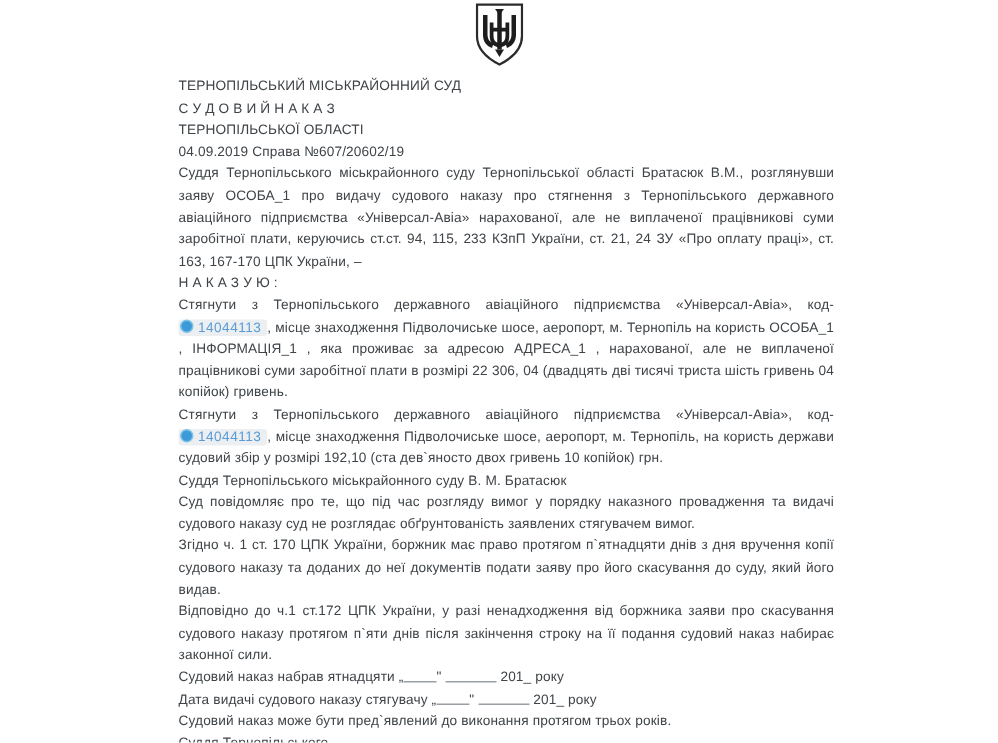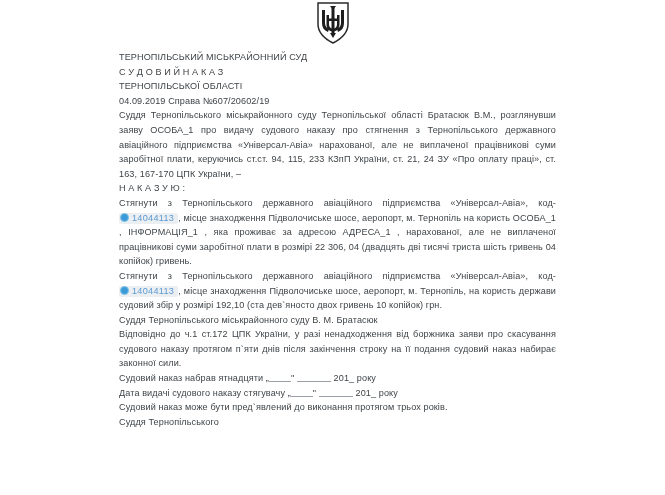--- a/index.html
+++ b/index.html
@@ -152,20 +152,22 @@
     <p class="para">Суддя Тернопільського міськрайонного суду Тернопільської області Братасюк В.М., розглянувши заяву ОСОБА_1 про видачу судового наказу про стягнення з Тернопільського державного авіаційного підприємства «Універсал-Авіа» нарахованої, але не виплаченої працівникові суми заробітної плати, керуючись ст.ст. 94, 115, 233 КЗпП України, ст. 21, 24 ЗУ «Про оплату праці», ст. 163, 167-170 ЦПК України, –</p>
 
     <div class="heading">Н А К А З У Ю :</div>
 
     <p class="para"><span>Стягнути з Тернопільського державного авіаційного підприємства «Універсал-Авіа», код-</span><span class="code-chip"><span class="dot-icon"></span><span class="code-num">14044113</span></span><span>, місце знаходження Підволочиське шосе, аеропорт, м. Тернопіль на користь ОСОБА_1 , ІНФОРМАЦІЯ_1 , яка проживає за адресою АДРЕСА_1 , нарахованої, але не виплаченої працівникові суми заробітної плати в розмірі 22 306, 04 (двадцять дві тисячі триста шість гривень 04 копійок) гривень.</span></p>
 
     <p class="para"><span>Стягнути з Тернопільського державного авіаційного підприємства «Універсал-Авіа», код-</span><span class="code-chip"><span class="dot-icon"></span><span class="code-num">14044113</span></span><span>, місце знаходження Підволочиське шосе, аеропорт, м. Тернопіль, на користь держави судовий збір у розмірі 192,10 (ста дев`яносто двох гривень 10 копійок) грн.</span></p>
 
     <div class="line">Суддя Тернопільського міськрайонного суду В. М. Братасюк</div>
 
+    <p class="para">Суд повідомляє про те, що під час розгляду вимог у порядку наказного провадження та видачі судового наказу суд не розглядає обґрунтованість заявлених стягувачем вимог.</p>
+    <p class="para">Згідно ч. 1 ст. 170 ЦПК України, боржник має право протягом п`ятнадцяти днів з дня вручення копії судового наказу та доданих до неї документів подати заяву про його скасування до суду, який його видав.</p>
     <p class="para">Відповідно до ч.1 ст.172 ЦПК України, у разі ненадходження від боржника заяви про скасування судового наказу протягом п`яти днів після закінчення строку на її подання судовий наказ набирає законної сили.</p>
 
     <div class="line"><span>Судовий наказ набрав ятнадцяти </span><span class="nowrap"><span>„</span><span class="blank-fill fill-sm"></span><span>"</span>&nbsp;<span class="blank-fill fill-md"></span>&nbsp;<span>201</span><span>_ року</span></span></div>
 
     <div class="line"><span>Дата видачі судового наказу стягувачу </span><span class="nowrap"><span>„</span><span class="blank-fill fill-sm"></span><span>"</span>&nbsp;<span class="blank-fill fill-md"></span>&nbsp;<span>201</span><span>_ року</span></span></div>
 
     <div class="line">Судовий наказ може бути пред`явлений до виконання протягом трьох років.</div>
 
     <div class="line">Суддя Тернопільського</div>
 

